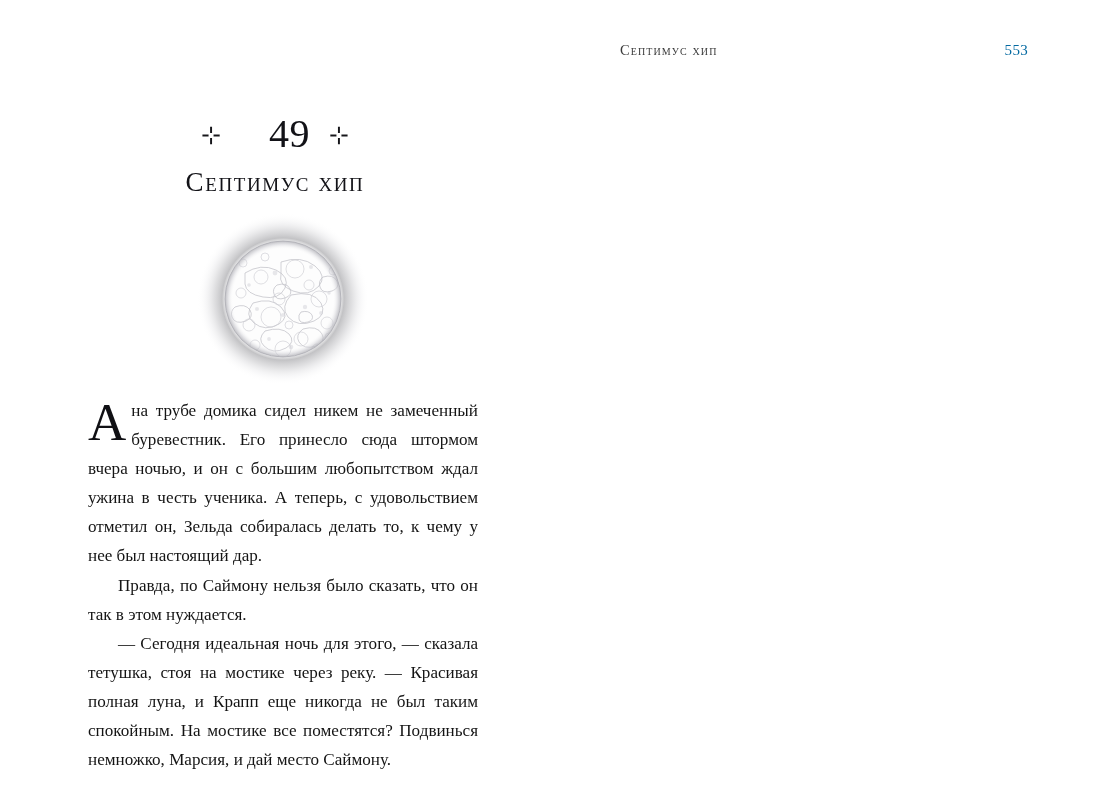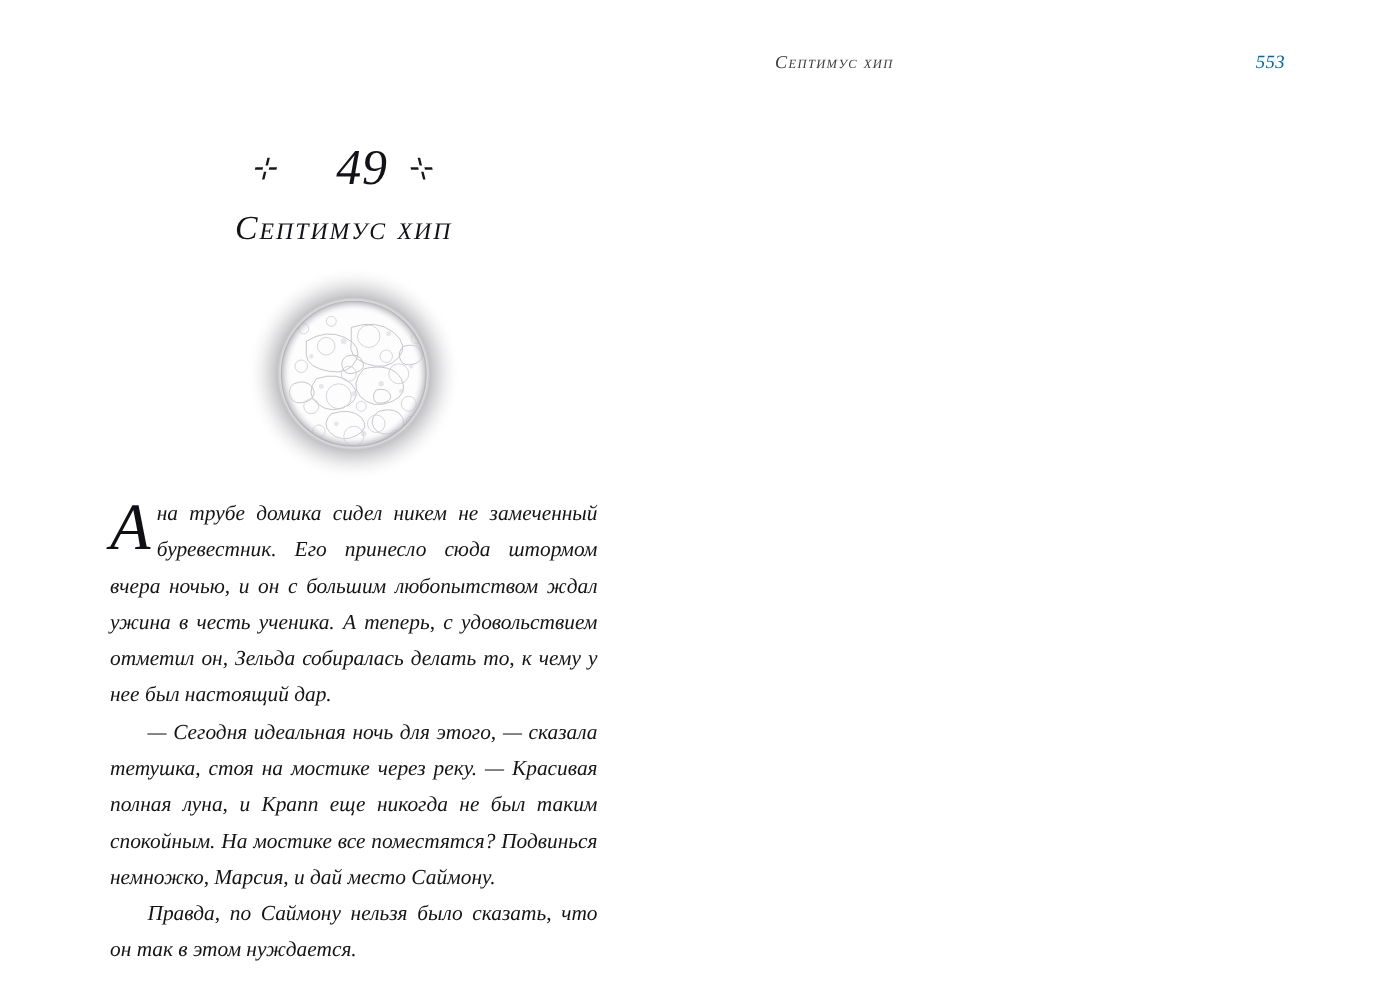--- a/index.html
+++ b/index.html
@@ -20,21 +20,20 @@
     width: 1100px;
     height: 786px;
     background: #ffffff;
     display: flex;
   }
 
   .page {
     position: relative;
     height: 786px;
     box-sizing: border-box;
-    font-style: italic;
   }
   .page-left  { width: 550px; }
   .page-right { width: 550px; }
 
   
   .runhead {
     position: absolute;
     top: 42px;
     left: 70px;
     right: 72px;
@@ -226,22 +225,22 @@
           <circle cx="86" cy="132" r="1.9"></circle>
           <circle cx="146" cy="86" r="1.7"></circle>
         </g>
 
         <circle cx="100" cy="92" r="58" fill="url(#rim)"></circle>
       </svg>
     </div>
 
     <div class="textcol col-left">
       <p class="para opening"><span class="dropcap">А</span><span> на трубе домика сидел никем не замеченный буревестник. Его принесло сюда штормом вчера ночью, и он с большим любопытством ждал ужина в честь ученика. А теперь, с удовольствием отметил он, Зельда собиралась делать то, к чему у нее был настоящий дар.</span></p>
+      <p class="para">Правда, по Саймону нельзя было сказать, что он так в этом нуждается.</p>
       <p class="para">— Сегодня идеальная ночь для этого, — сказала тетушка, стоя на мостике через реку. — Красивая полная луна, и Крапп еще никогда не был таким спокойным. На мостике все поместятся? Подвинься немножко, Марсия, и дай место Саймону.</p>
-      <p class="para">Правда, по Саймону нельзя было сказать, что он так в этом нуждается.</p>
     </div>
   </div>
 
   <div class="page page-right">
 
     <div class="runhead">
       <span class="runhead-title">Септимус Хип</span>
       <span class="runhead-folio">553</span>
     </div>
 

